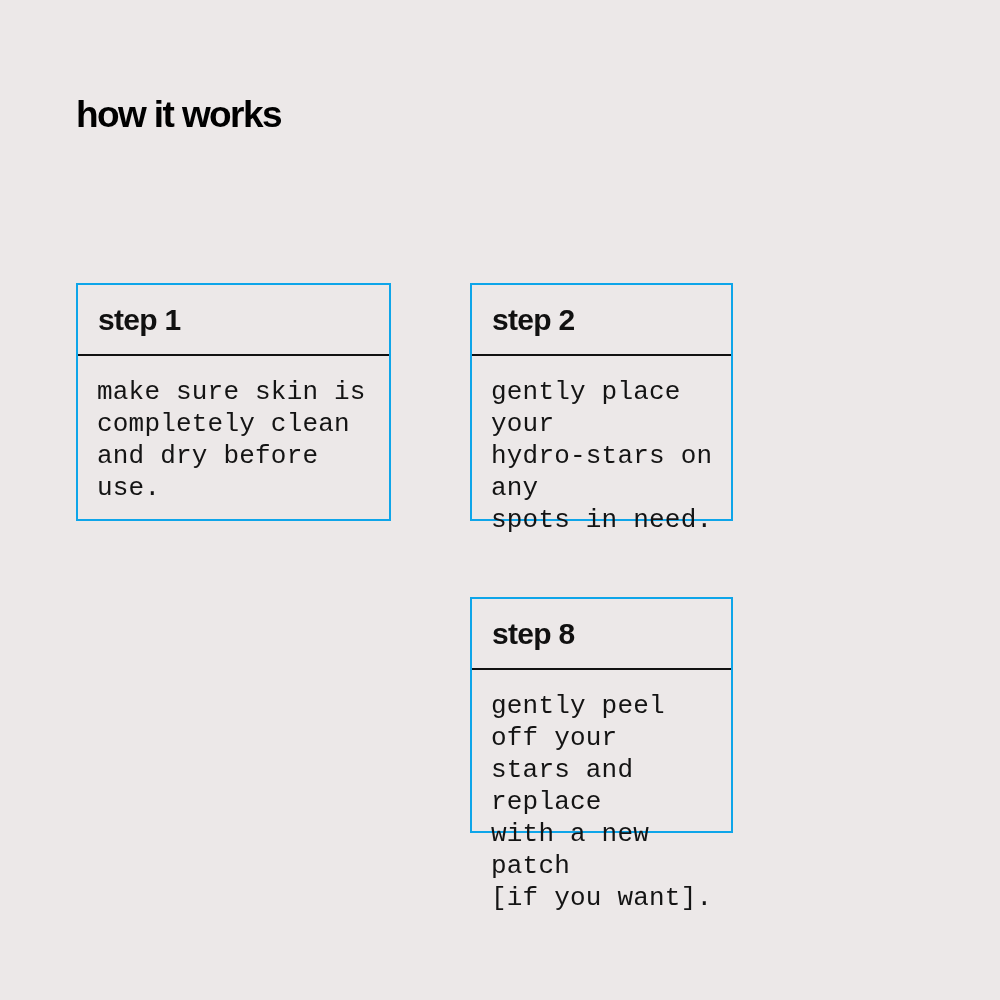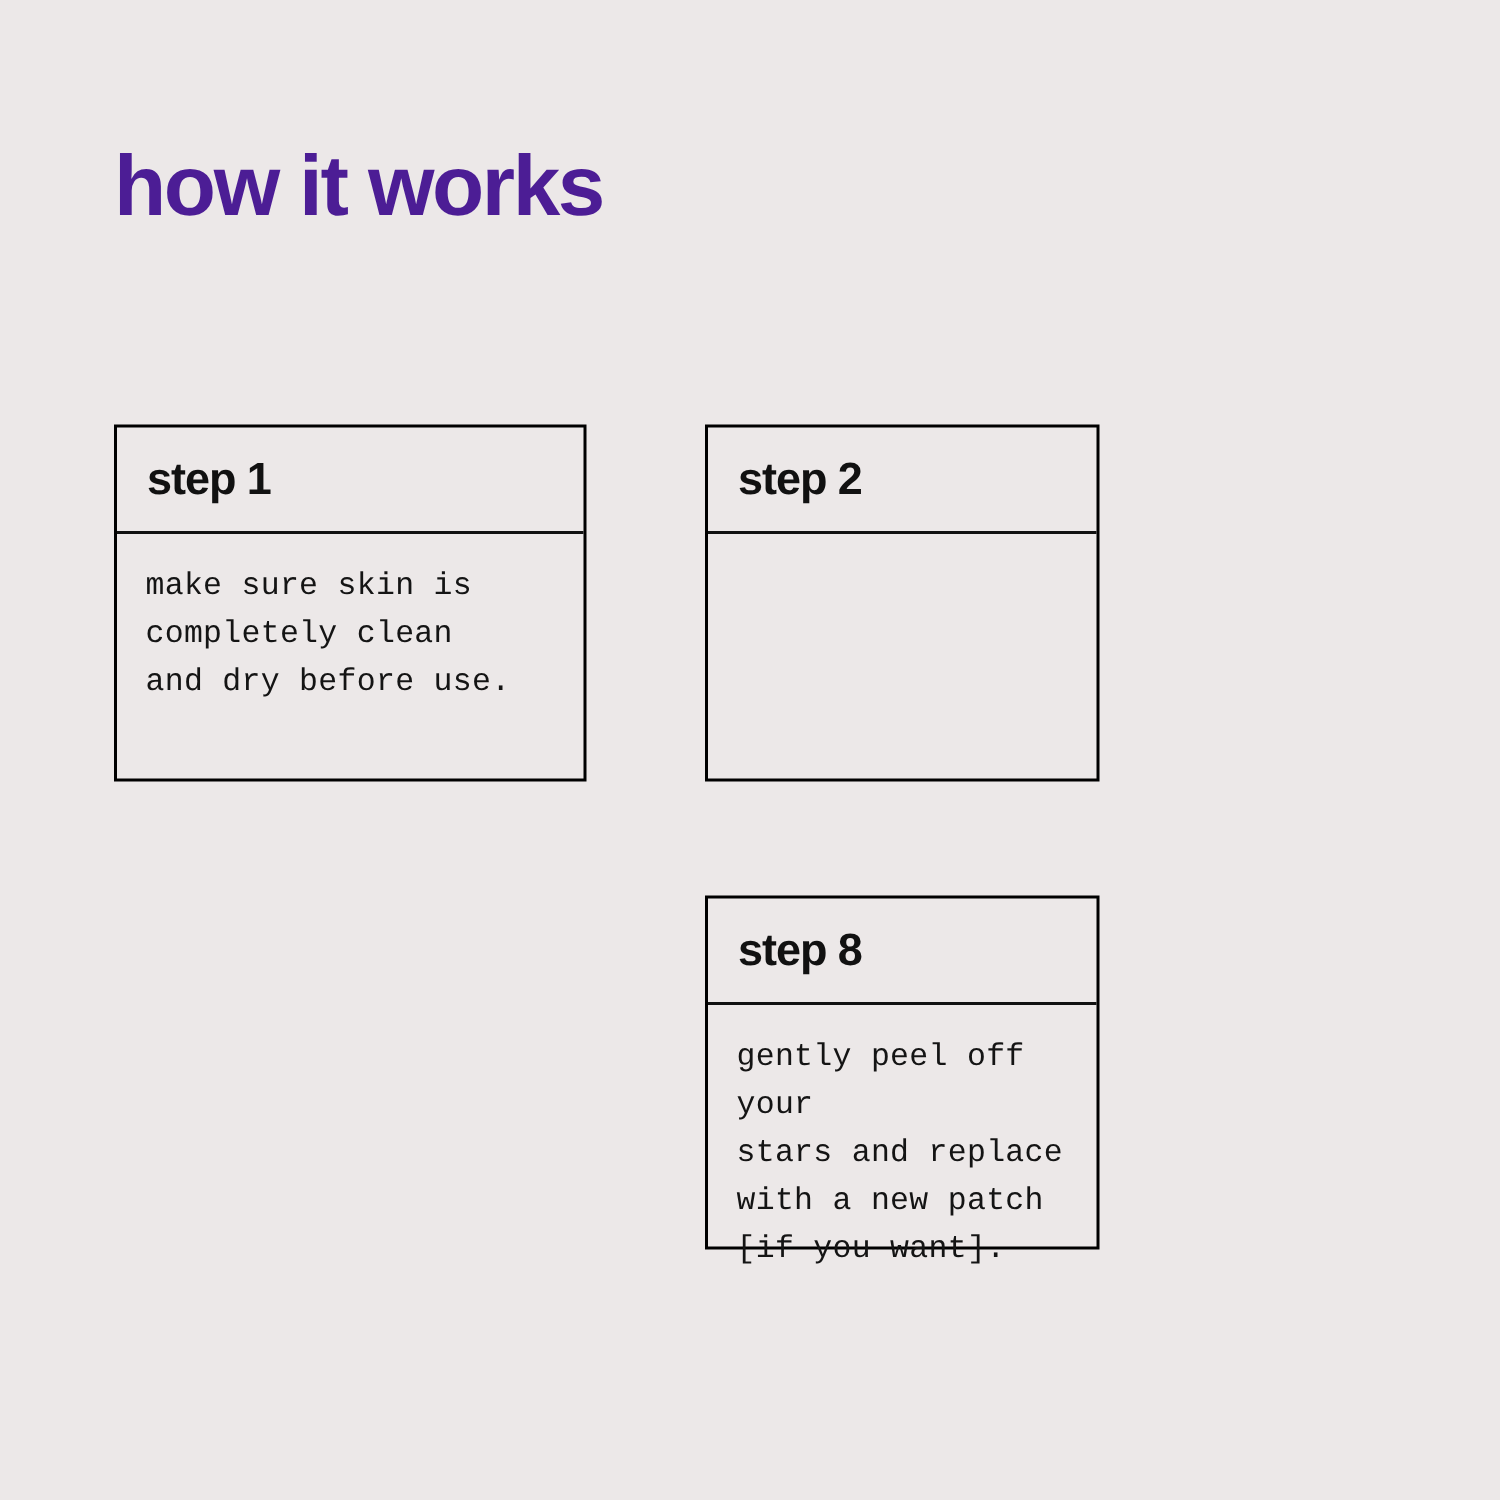--- a/index.html
+++ b/index.html
@@ -23,33 +23,33 @@
     background: #ECE8E8;
   }
 
   
   .page-title {
     position: absolute;
     left: 76px;
     top: 96px;
     margin: 0;
     font-family: "Liberation Sans", sans-serif;
-    font-size: 57px;
+    font-size: 37px;
     font-weight: 700;
     letter-spacing: -1.6px;
-    color: #4c1d95;
+    color: #000000;
     line-height: 1;
     white-space: nowrap;
   }
 
   
   .card {
     position: absolute;
     box-sizing: border-box;
-    border: 2px solid #000000;
+    border: 2px solid #0ea5e9;
     background: #ECE8E8;
     display: flex;
     flex-direction: column;
   }
 
   .card-c1 { left: 76px;  width: 315px; }
   .card-c2 { left: 470px; width: 263px; }
   .card-r1 { top: 283px;  height: 238px; }
   .card-r2 { top: 597px;  height: 236px; }
 
@@ -75,21 +75,21 @@
 
   .card-body {
     box-sizing: border-box;
     padding: 20px 10px 0 19px;
     flex: 1 1 auto;
   }
 
   .card-body-text {
     margin: 0;
     font-family: "Liberation Mono", monospace;
-    font-size: 21px;
+    font-size: 26px;
     font-weight: 400;
     line-height: 32px;
     letter-spacing: 0.2px;
     color: #141414;
     white-space: pre-line;
   }
 </style>
 </head>
 <body>
 
@@ -105,20 +105,25 @@
       <p class="card-body-text">make sure skin is
 completely clean
 and dry before use.</p>
     </div>
   </div>
 
   <div class="card card-c2 card-r1">
     <div class="card-header">
       <span class="card-header-label">step 2</span>
     </div>
+    <div class="card-body">
+      <p class="card-body-text">gently place your
+hydro-stars on any
+spots in need.</p>
+    </div>
   </div>
 
 
   <div class="card card-c2 card-r2">
     <div class="card-header">
       <span class="card-header-label">step 8</span>
     </div>
     <div class="card-body">
       <p class="card-body-text">gently peel off your
 stars and replace

